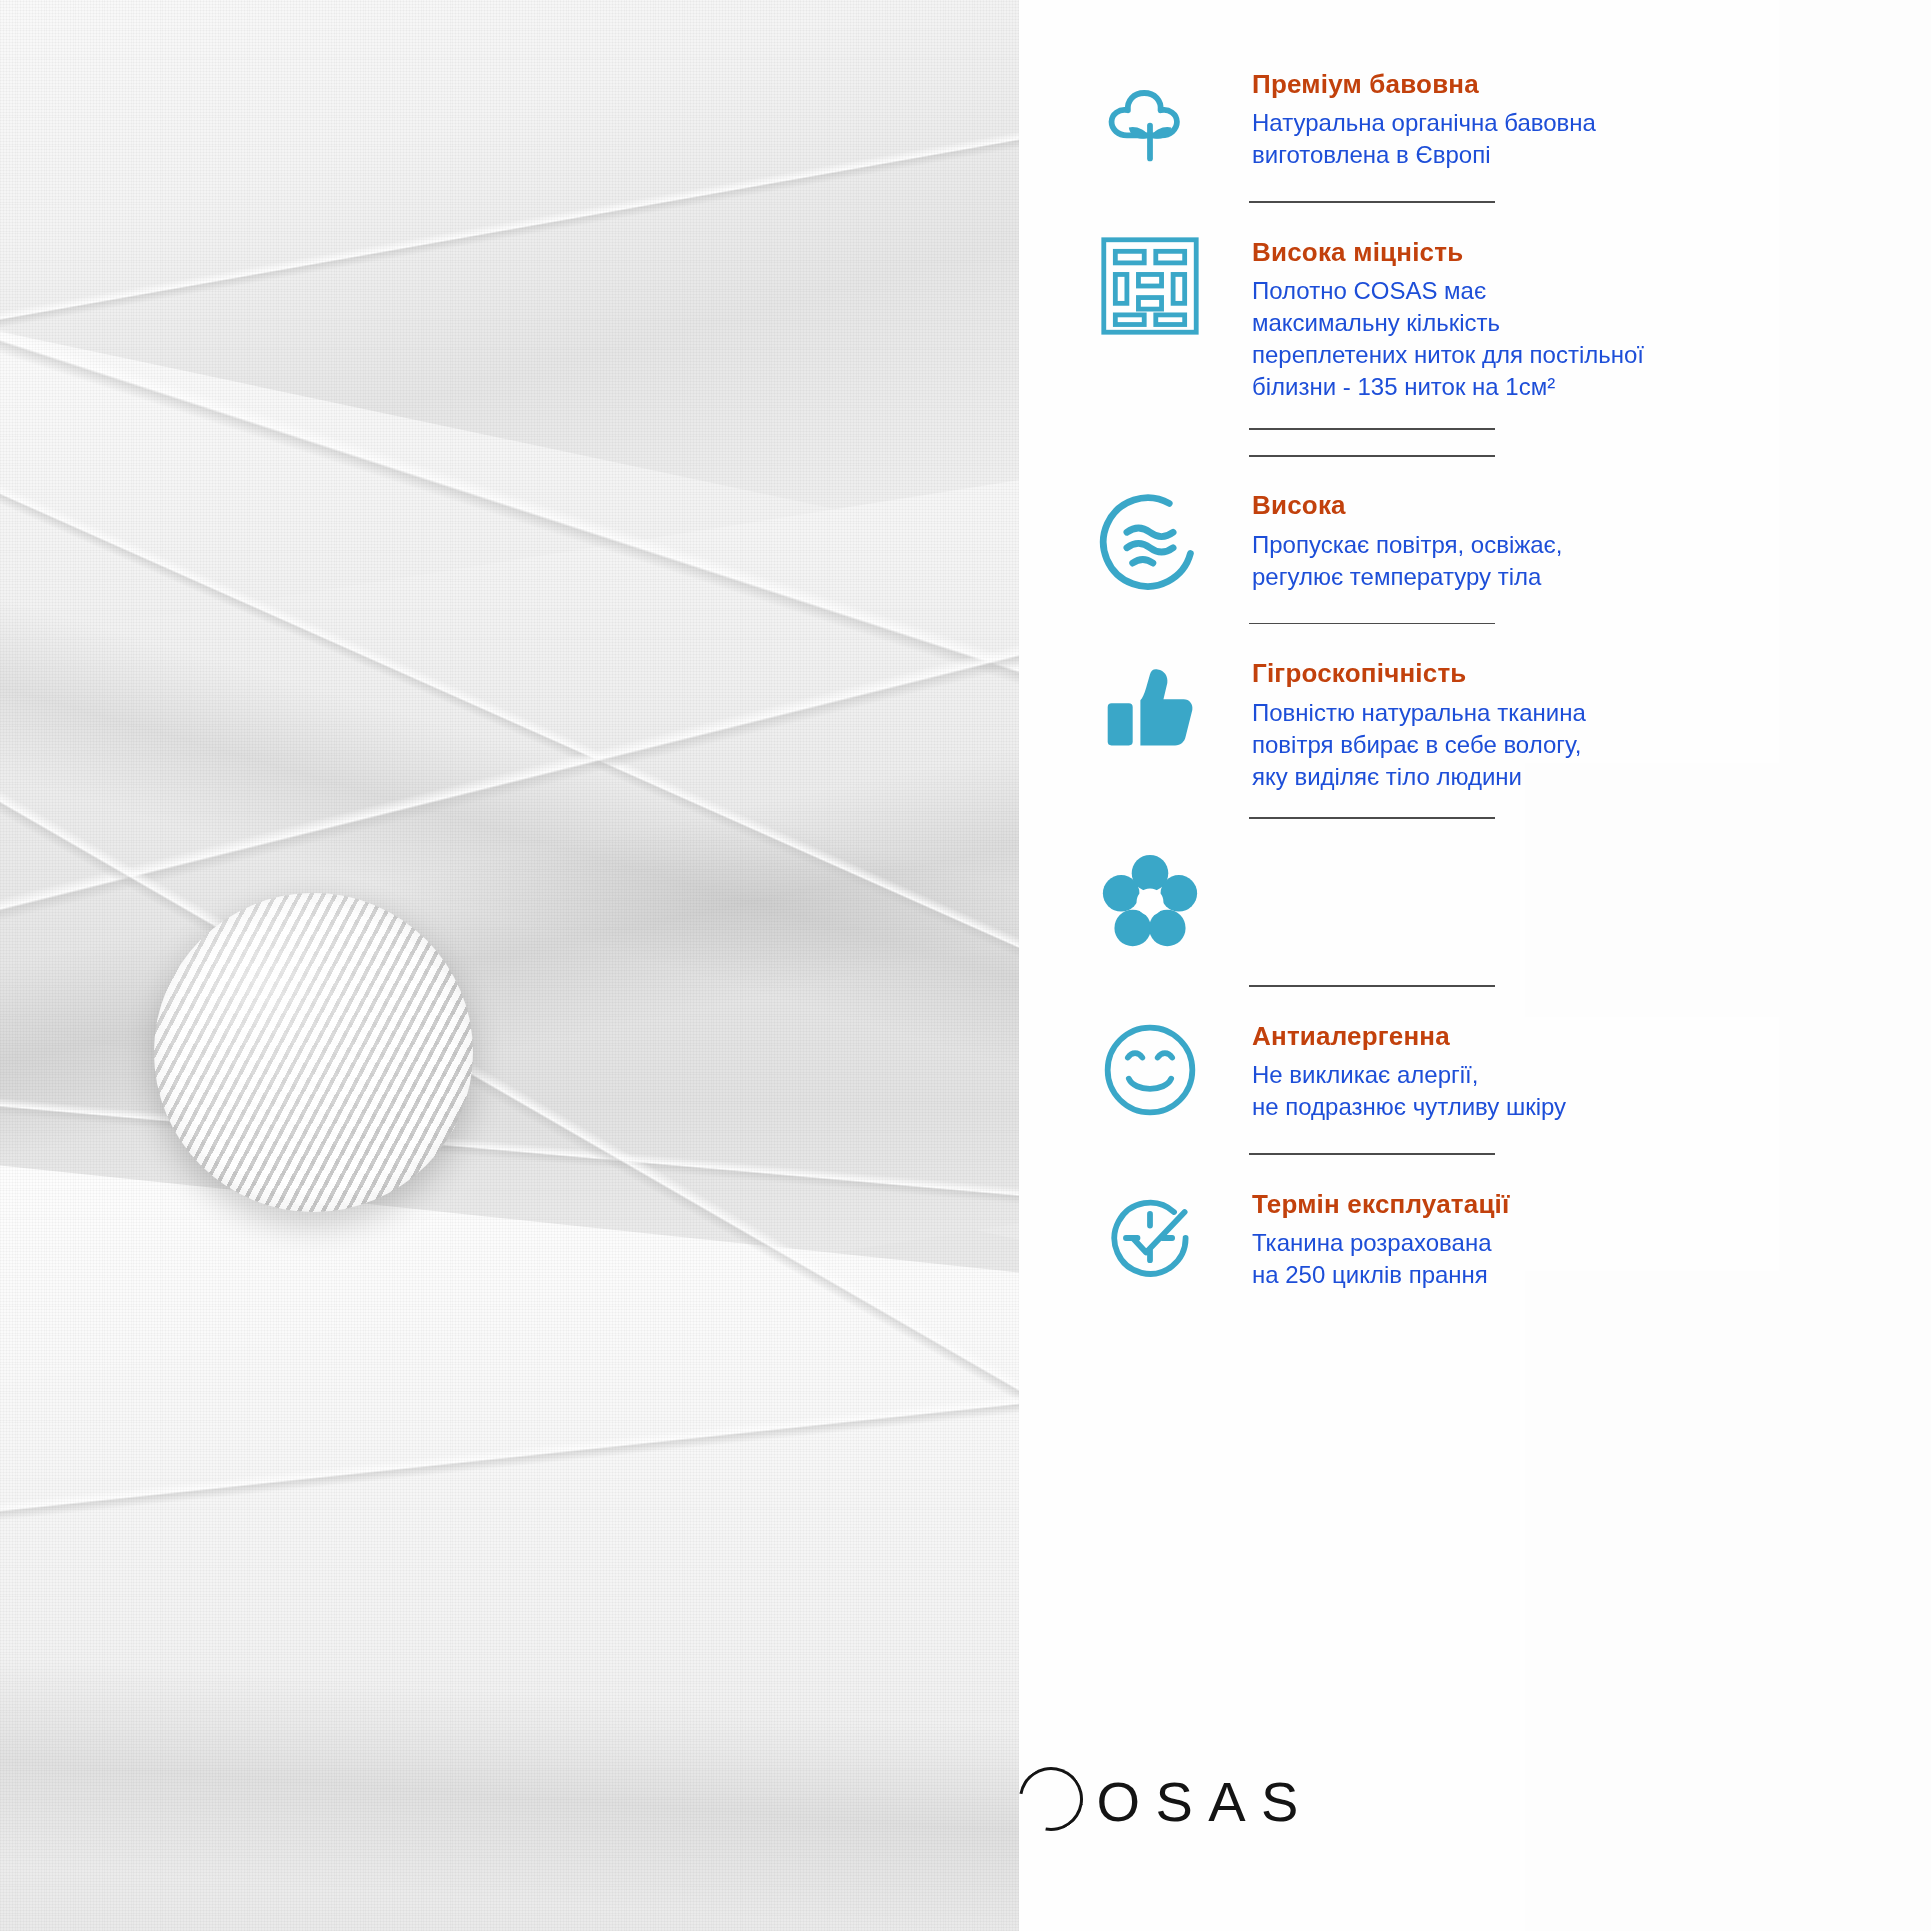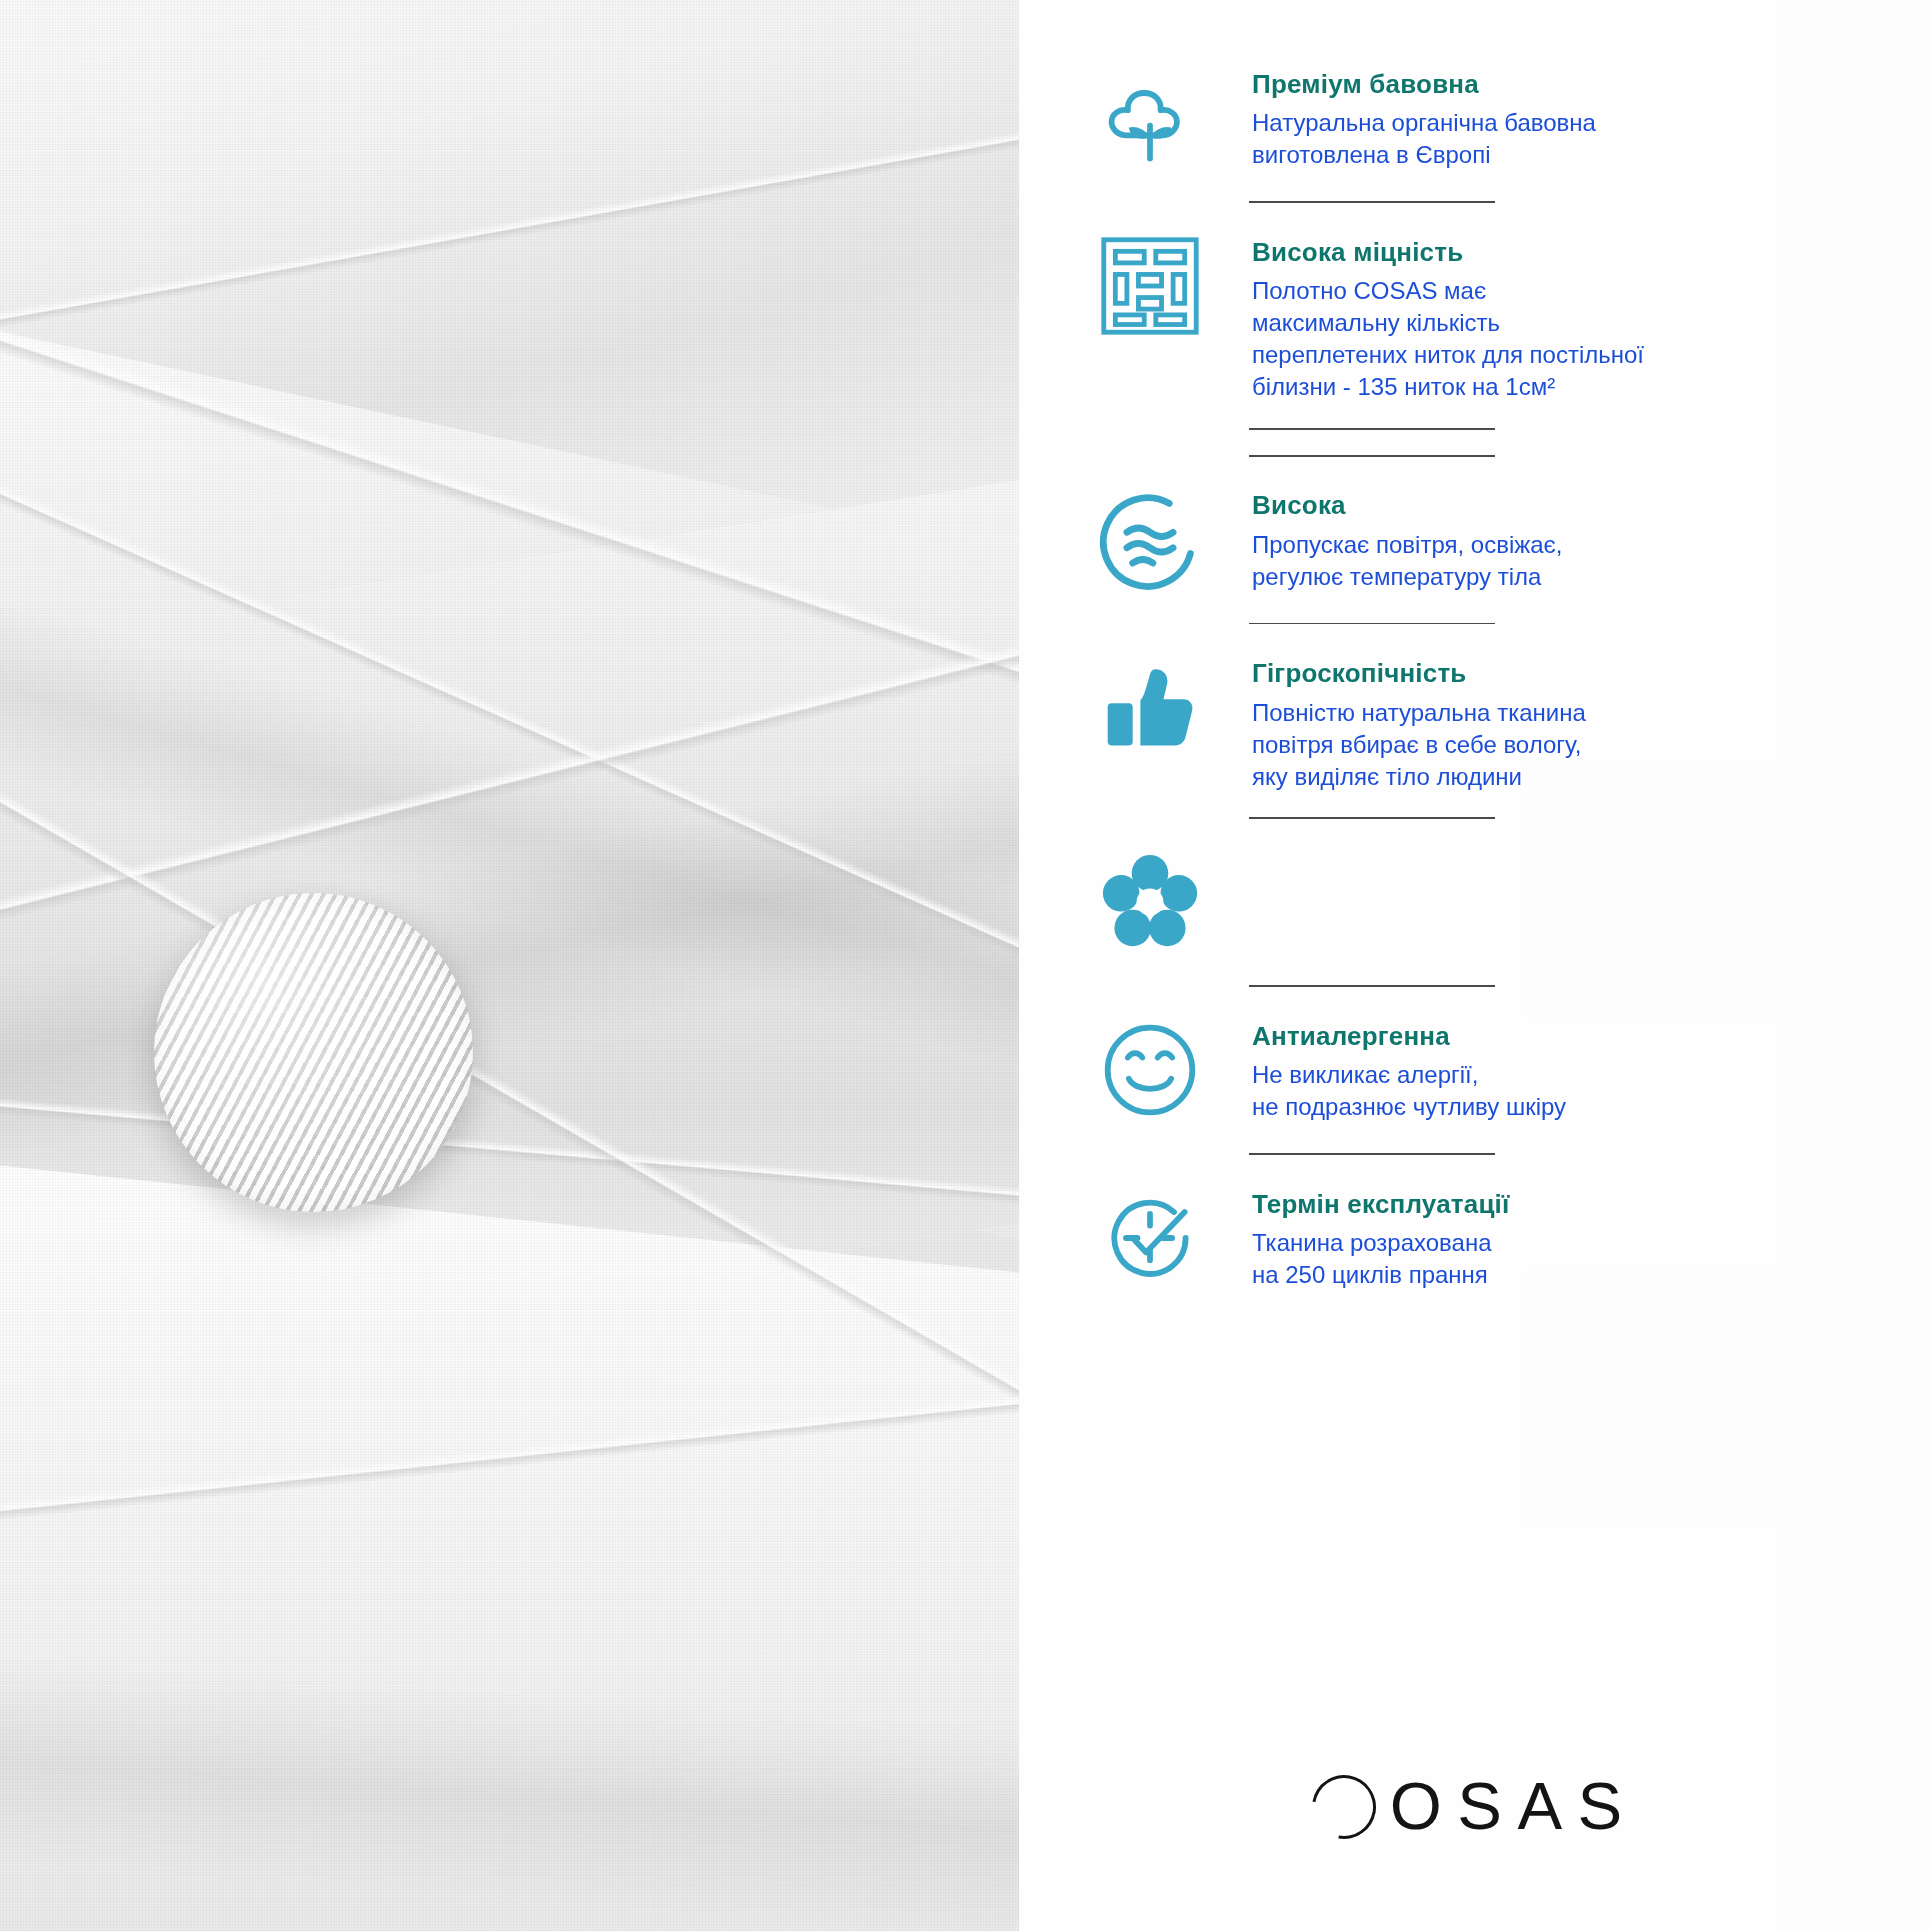--- a/index.html
+++ b/index.html
@@ -132,21 +132,21 @@
     display: flex;
     align-items: center;
     justify-content: center;
     color: #3aa7c8;
   }
   .f-icon svg { display: block; }
   .f-text { padding-top: 9.7px; }
   .f-title {
     font-size: 26px;
     font-weight: bold;
-    color: #0f766e;
+    color: #c2410c;
     letter-spacing: 0.2px;
     margin: 0 0 7.7px 0;
     line-height: 1.15;
   }
   .f-desc {
     font-size: 24px;
     color: #1d4ed8;
     line-height: 1.33;
     margin: 0;
     white-space: pre-line;
@@ -157,23 +157,22 @@
     width: 246px;
     margin: 25px 0 25px 162px;
   }
 
   
   #brand {
     position: absolute;
     left: 1019px;
     top: 1767px;
     width: 912px;
-    text-align: center;
     font-family: "Liberation Sans", sans-serif;
-    font-size: 67px;
+    font-size: 56px;
     letter-spacing: 15.4px;
     color: #141414;
     font-weight: 400;
   }
   #brand .ring {
     display: inline-block;
     width: 58px; height: 58px;
     border: 3.9px solid #141414;
     border-radius: 50%;
     border-left-color: transparent;

